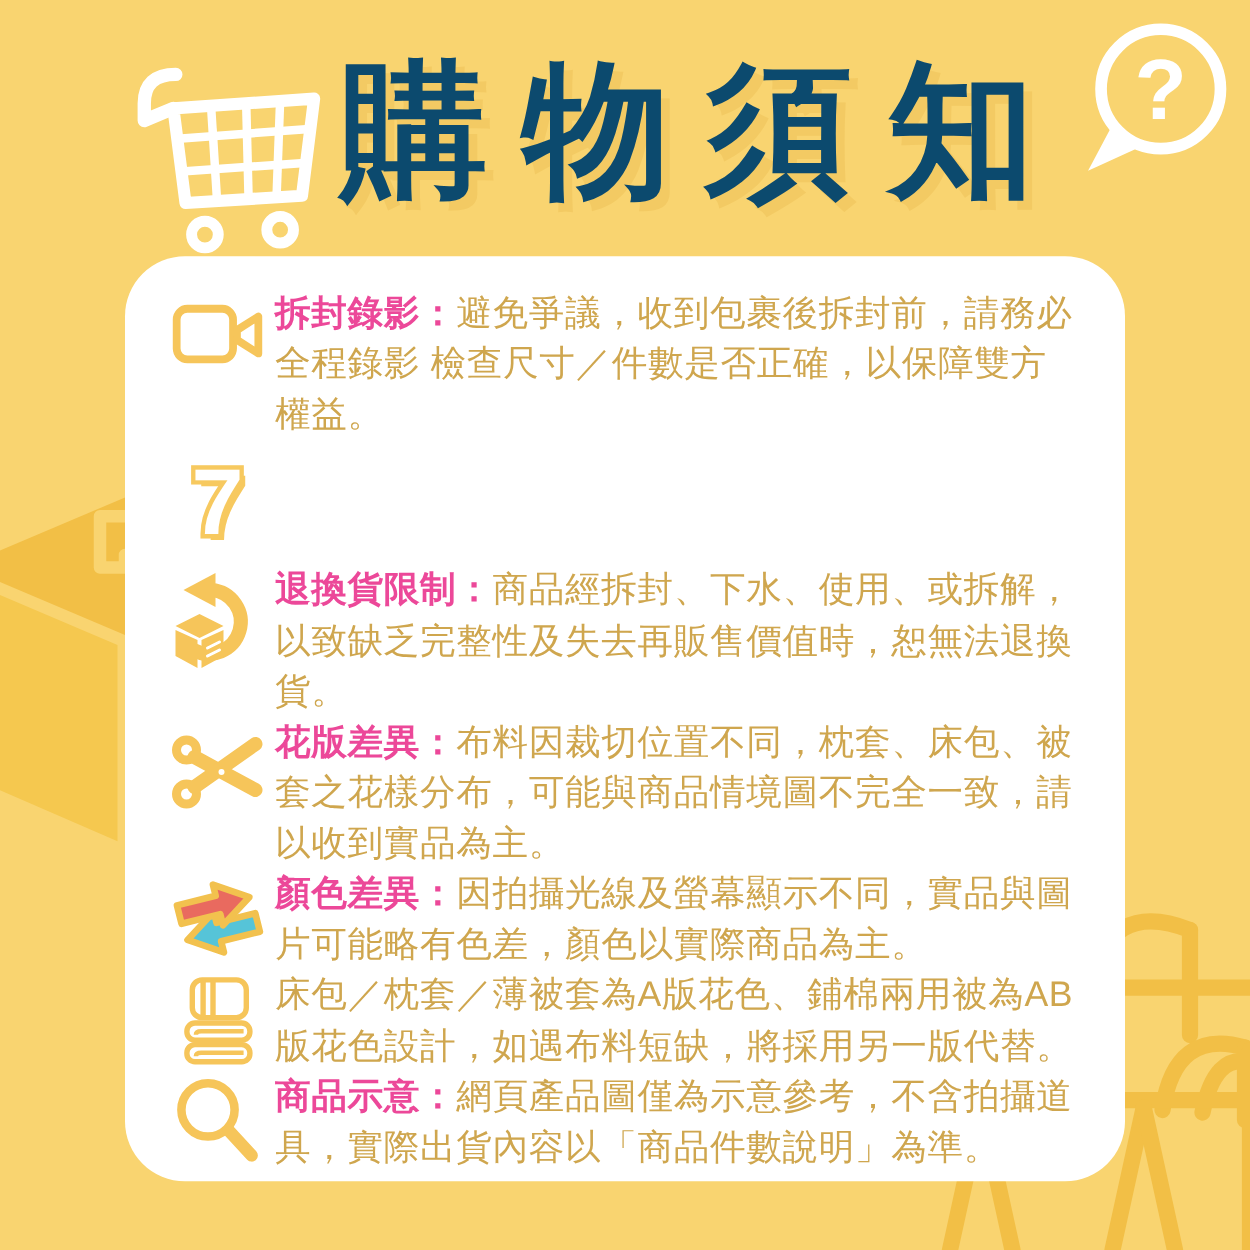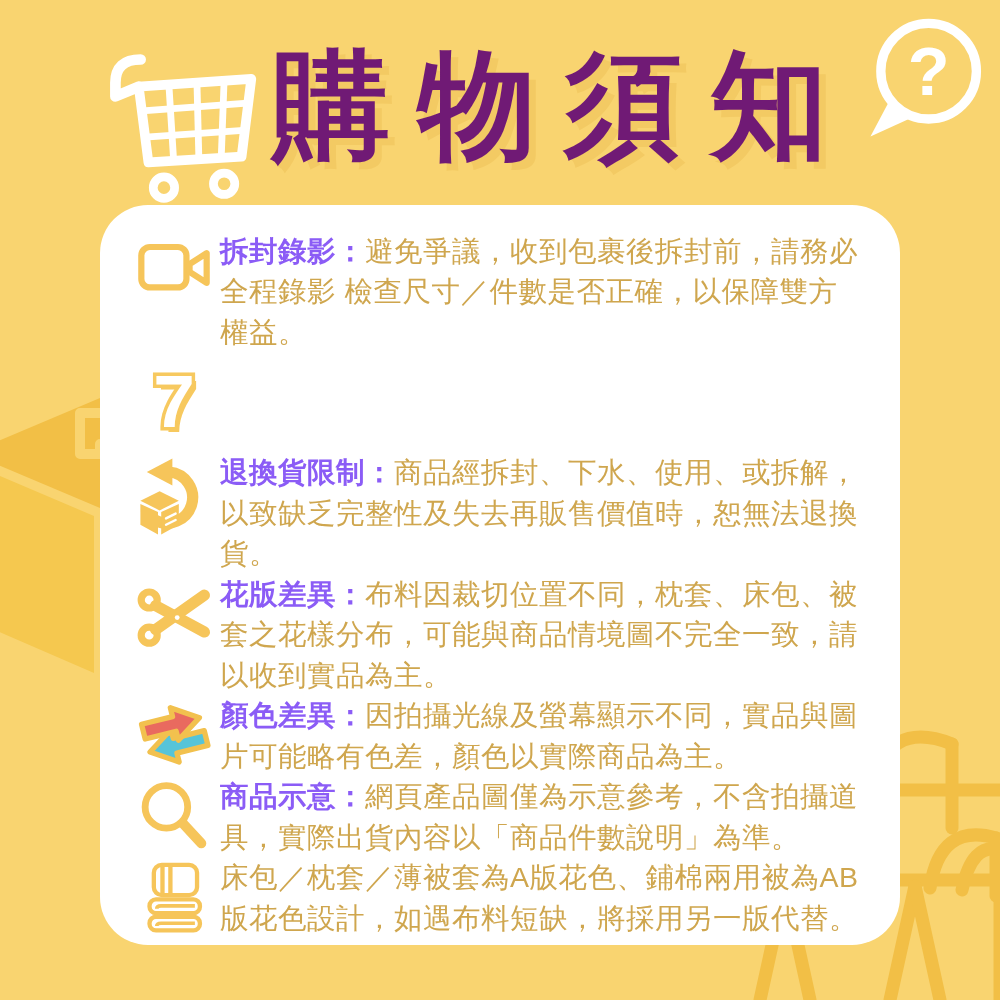--- a/index.html
+++ b/index.html
@@ -9,42 +9,42 @@
     background:#F9D470;
   }
   
   .decor{position:absolute;z-index:0;}
   .decor-box{left:-70px;top:358px;}
   .decor-rack{left:700px;top:690px;}
   
   .cart{position:absolute;left:96px;top:44px;z-index:1;}
   .page-title{
     position:absolute;left:272px;top:46px;z-index:1;
-    font-size:118px;font-weight:bold;color:#701a75;
+    font-size:118px;font-weight:bold;color:#0c4a6e;
     letter-spacing:28px;line-height:1;white-space:nowrap;
     text-shadow:7px 7px 0 #F3CA63;
   }
   .bubble{position:absolute;left:858px;top:12px;z-index:1;}
   
   .card{
     position:absolute;left:100px;top:205px;width:800px;height:740px;
     background:#FFFFFF;border-radius:48px;z-index:2;
     box-sizing:border-box;padding:26px 34px 20px 28px;
     display:flex;flex-direction:column;justify-content:space-between;
   }
   .row{display:flex;align-items:flex-start;}
   .icon-cell{
     width:92px;flex-shrink:0;display:flex;justify-content:center;
     padding-top:2px;
   }
   .row-text{
     flex:1;font-size:28.5px;line-height:1.42;color:#CFA64E;
     letter-spacing:0.5px;
   }
-  .row-text b{color:#8b5cf6;font-weight:bold;}
+  .row-text b{color:#ec4899;font-weight:bold;}
 </style>
 </head>
 <body>
 
 <div class="canvas">
 
   <svg class="decor decor-box" width="360" height="320" viewBox="0 0 360 320">
     <polygon points="40,95 170,40 300,95 170,150" fill="#F2BF46"></polygon>
     <polygon points="150,96 150,55 225,55 225,30 292,70 225,112 225,86 170,86 170,96" fill="#F2BF46" stroke="#F9D470" stroke-width="10" stroke-linejoin="round"></polygon>
     <polygon points="42,106 164,158 164,315 42,262" fill="#F5C84F"></polygon>
@@ -149,40 +149,40 @@
           </g>
         </svg>
       </div>
       <div class="row-text">
         <b>顏色差異：</b><span>因拍攝光線及螢幕顯示不同，實品與圖片可能略有色差，顏色以實際商品為主。</span>
       </div>
     </div>
 
     <div class="row">
       <div class="icon-cell">
-        <svg width="76" height="76" viewBox="0 0 100 100">
-          <circle cx="40" cy="38" r="28" fill="none" stroke="#F6C55A" stroke-width="9"></circle>
-          <path d="M62 60 L86 86" stroke="#F6C55A" stroke-width="13" stroke-linecap="round"></path>
-        </svg>
-      </div>
-      <div class="row-text">
-        <b>商品示意：</b><span>網頁產品圖僅為示意參考，不含拍攝道具，實際出貨內容以「商品件數說明」為準。</span>
-      </div>
-    </div>
-
-    <div class="row">
-      <div class="icon-cell">
         <svg width="72" height="78" viewBox="0 0 100 104">
           <rect x="22" y="6" width="60" height="42" rx="11" fill="none" stroke="#F6C55A" stroke-width="6"></rect>
           <path d="M34 6 V48 M45 6 V48" stroke="#F6C55A" stroke-width="6"></path>
           <rect x="16" y="54" width="70" height="19" rx="9" fill="none" stroke="#F6C55A" stroke-width="6"></rect>
           <path d="M79 63 H32 Q26 63 26 67" fill="none" stroke="#F6C55A" stroke-width="5"></path>
           <rect x="16" y="78" width="70" height="19" rx="9" fill="none" stroke="#F6C55A" stroke-width="6"></rect>
           <path d="M79 87 H32 Q26 87 26 91" fill="none" stroke="#F6C55A" stroke-width="5"></path>
         </svg>
       </div>
       <div class="row-text">
         <span>床包／枕套／薄被套為A版花色、鋪棉兩用被為AB版花色設計，如遇布料短缺，將採用另一版代替。</span>
       </div>
     </div>
 
+    <div class="row">
+      <div class="icon-cell">
+        <svg width="76" height="76" viewBox="0 0 100 100">
+          <circle cx="40" cy="38" r="28" fill="none" stroke="#F6C55A" stroke-width="9"></circle>
+          <path d="M62 60 L86 86" stroke="#F6C55A" stroke-width="13" stroke-linecap="round"></path>
+        </svg>
+      </div>
+      <div class="row-text">
+        <b>商品示意：</b><span>網頁產品圖僅為示意參考，不含拍攝道具，實際出貨內容以「商品件數說明」為準。</span>
+      </div>
+    </div>
+
   </div>
 </div>
 
 </body></html>

